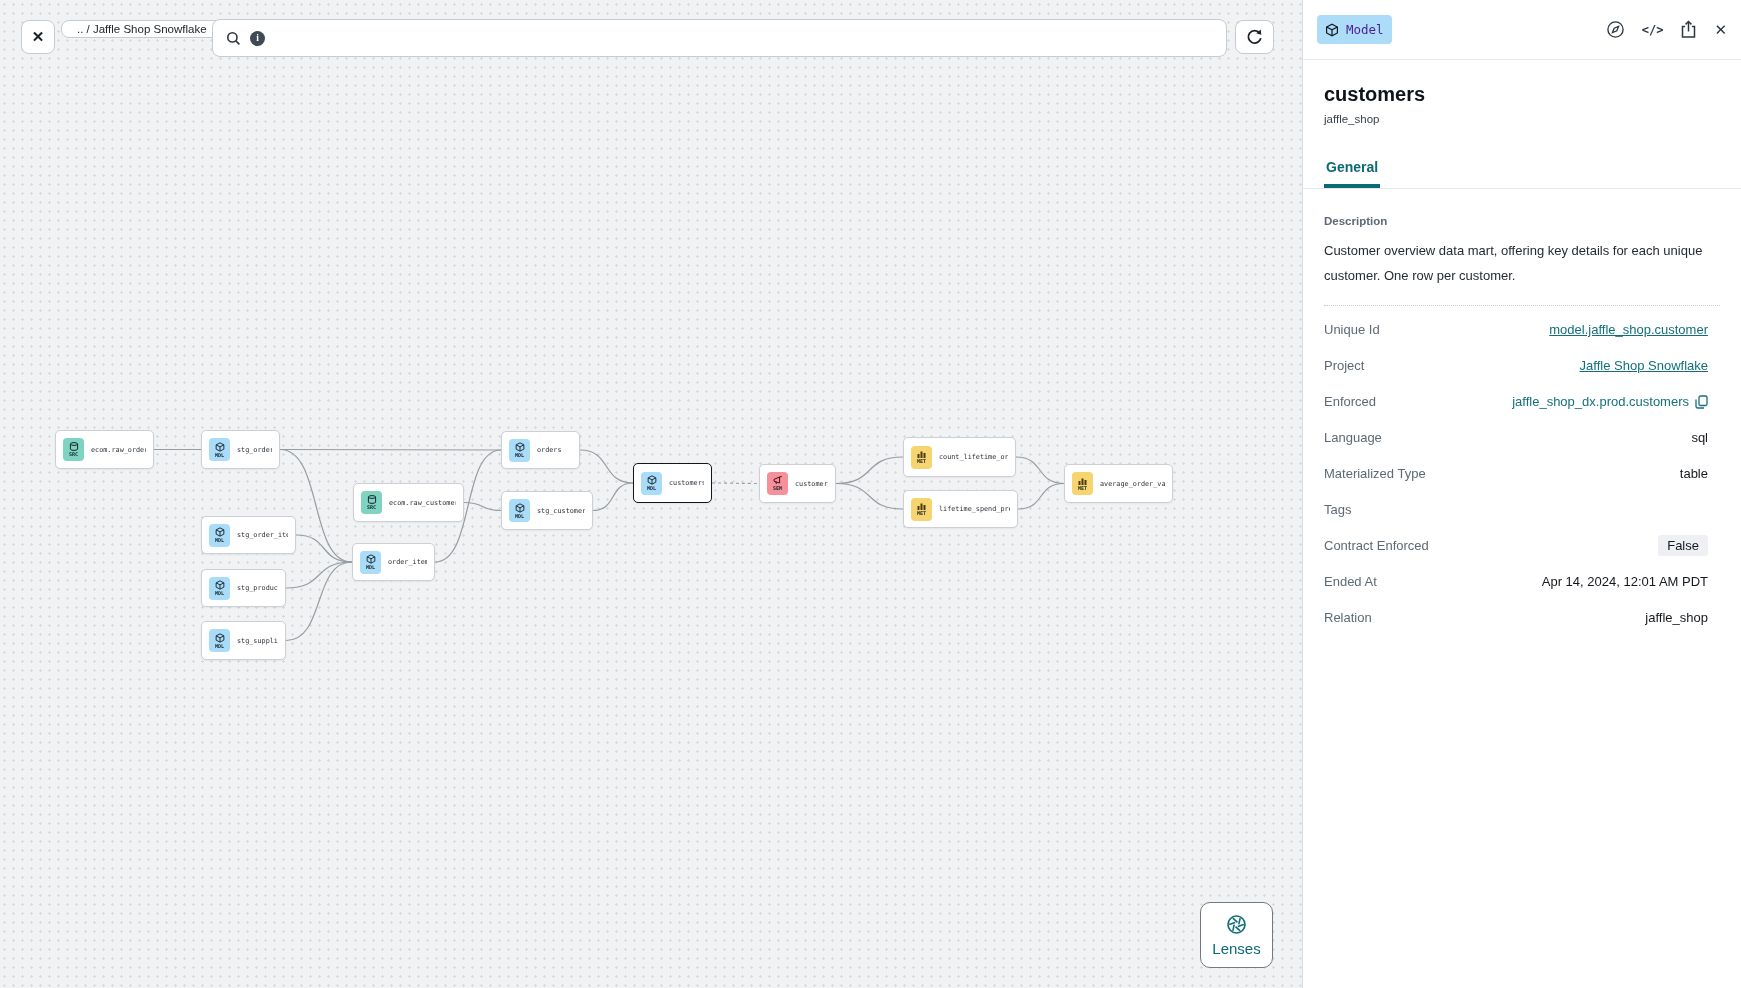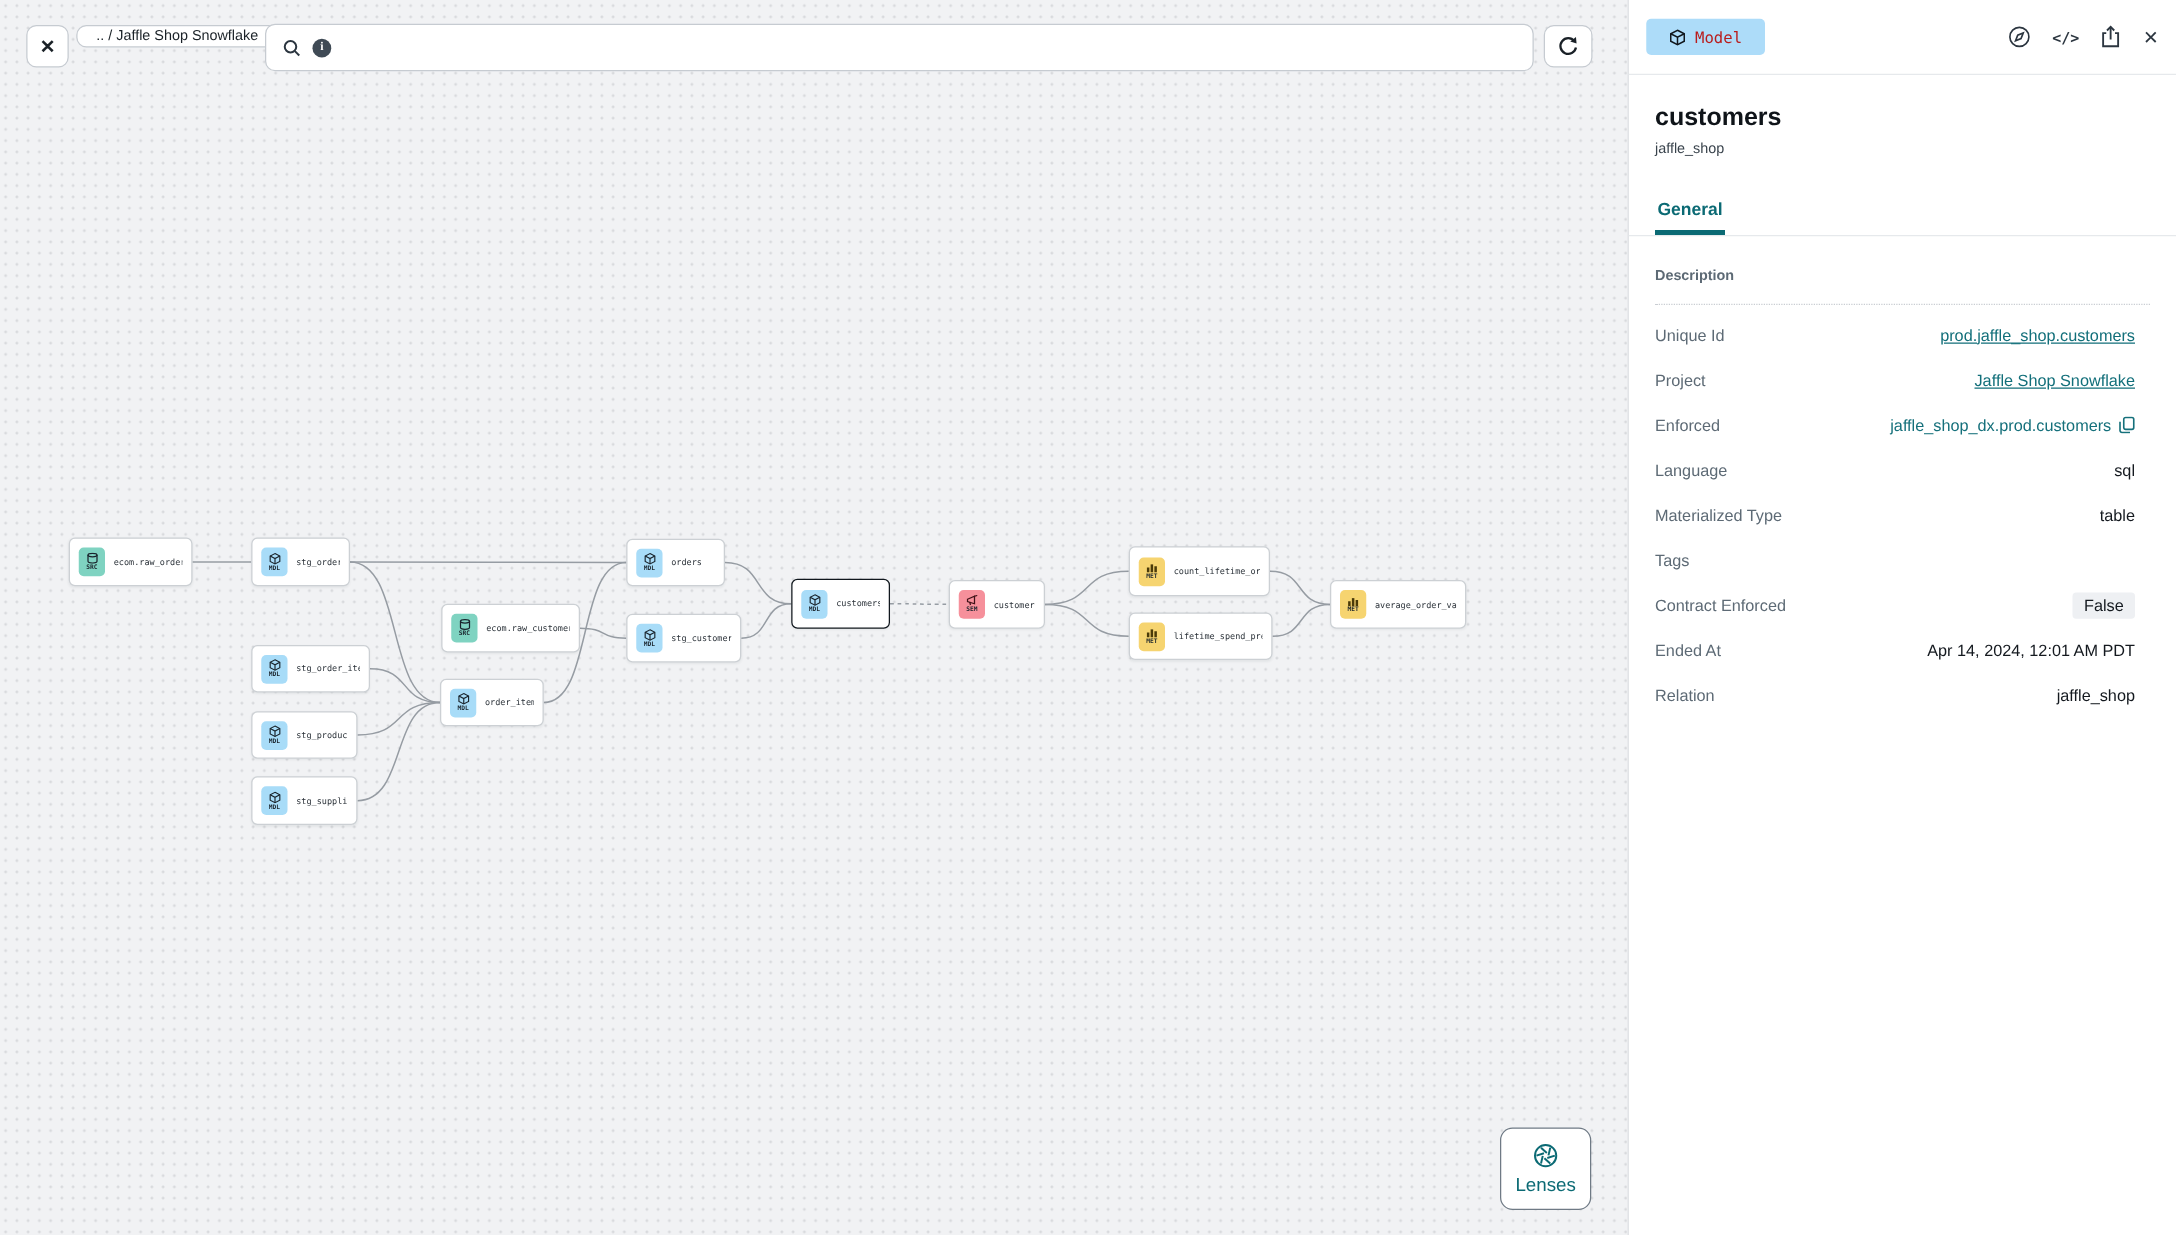--- a/index.html
+++ b/index.html
@@ -46,23 +46,23 @@
   .lenses { position:absolute; left:1200px; top:902px; width:73px; height:66px;
     background:#fff; border:1px solid #6f7a85; border-radius:10px; cursor:pointer;
     display:flex; flex-direction:column; align-items:center; justify-content:center; gap:5px; }
   .lenses .llabel { font-size:15px; color:#0b6a74; }
 
   
   .panel { position:absolute; left:1302px; top:0; width:439px; height:988px; background:#fff;
     border-left:1px solid #d9dcdf; }
   .panel-header { height:60px; border-bottom:1px solid #e6e9ec; display:flex;
     align-items:center; padding:0 14px; }
-  .badge { background:#addcf9; border-radius:4px; height:29px; padding:0 18px;
+  .badge { background:#addcf9; border-radius:4px; height:29px; padding:0 8px;
     display:inline-flex; align-items:center; gap:7px;
-    font-family:"DejaVu Sans Mono", monospace; font-size:12.5px; color:#b91c1c; }
+    font-family:"DejaVu Sans Mono", monospace; font-size:12.5px; color:#4c1d95; }
   .panel-actions { margin-left:auto; display:flex; align-items:center; gap:17px; }
   .pa-btn { background:none; border:none; cursor:pointer; display:flex; align-items:center;
     color:#2c3640; padding:0; }
   .code-glyph { font-family:"DejaVu Sans Mono", monospace; font-size:12px; font-weight:bold;
     color:#2c3640; }
   .x-glyph { font-size:15px; color:#2c3640; }
 
   .panel-body { padding:0; position:relative; height:928px; }
   .p-title { font-size:20px; font-weight:bold; color:#0f1419; padding:23px 33px 0 21px; }
   .p-sub { font-size:11.5px; color:#39434c; padding:7px 33px 0 21px; }
@@ -335,25 +335,26 @@
       </div>
     </div>
 
     <div class="panel-body">
       <div class="p-title">customers</div>
       <div class="p-sub">jaffle_shop</div>
       <div class="tabs">
         <div class="tab">General</div>
       </div>
       <div class="section-label">Description</div>
+      <p class="desc">Customer overview data mart, offering key details for each unique customer. One row per customer.</p>
       <div class="dotted-sep"></div>
       <div id="fields">
           <div class="frow">
             <span class="flabel">Unique Id</span>
-            <span class="fval link">prod.jaffle_shop.customers</span>
+            <span class="fval link">model.jaffle_shop.customer</span>
           </div>
           <div class="frow">
             <span class="flabel">Project</span>
             <span class="fval link">Jaffle Shop Snowflake</span>
           </div>
           <div class="frow">
             <span class="flabel">Enforced</span>
             <span class="fval teal">jaffle_shop_dx.prod.customers<span class="copy-btn">
                 <svg width="13" height="14" viewBox="0 0 13 14" fill="none" stroke="#15707b" stroke-width="1.3">
                   <rect x="4" y="1" width="8" height="9.5" rx="1.5"></rect>

